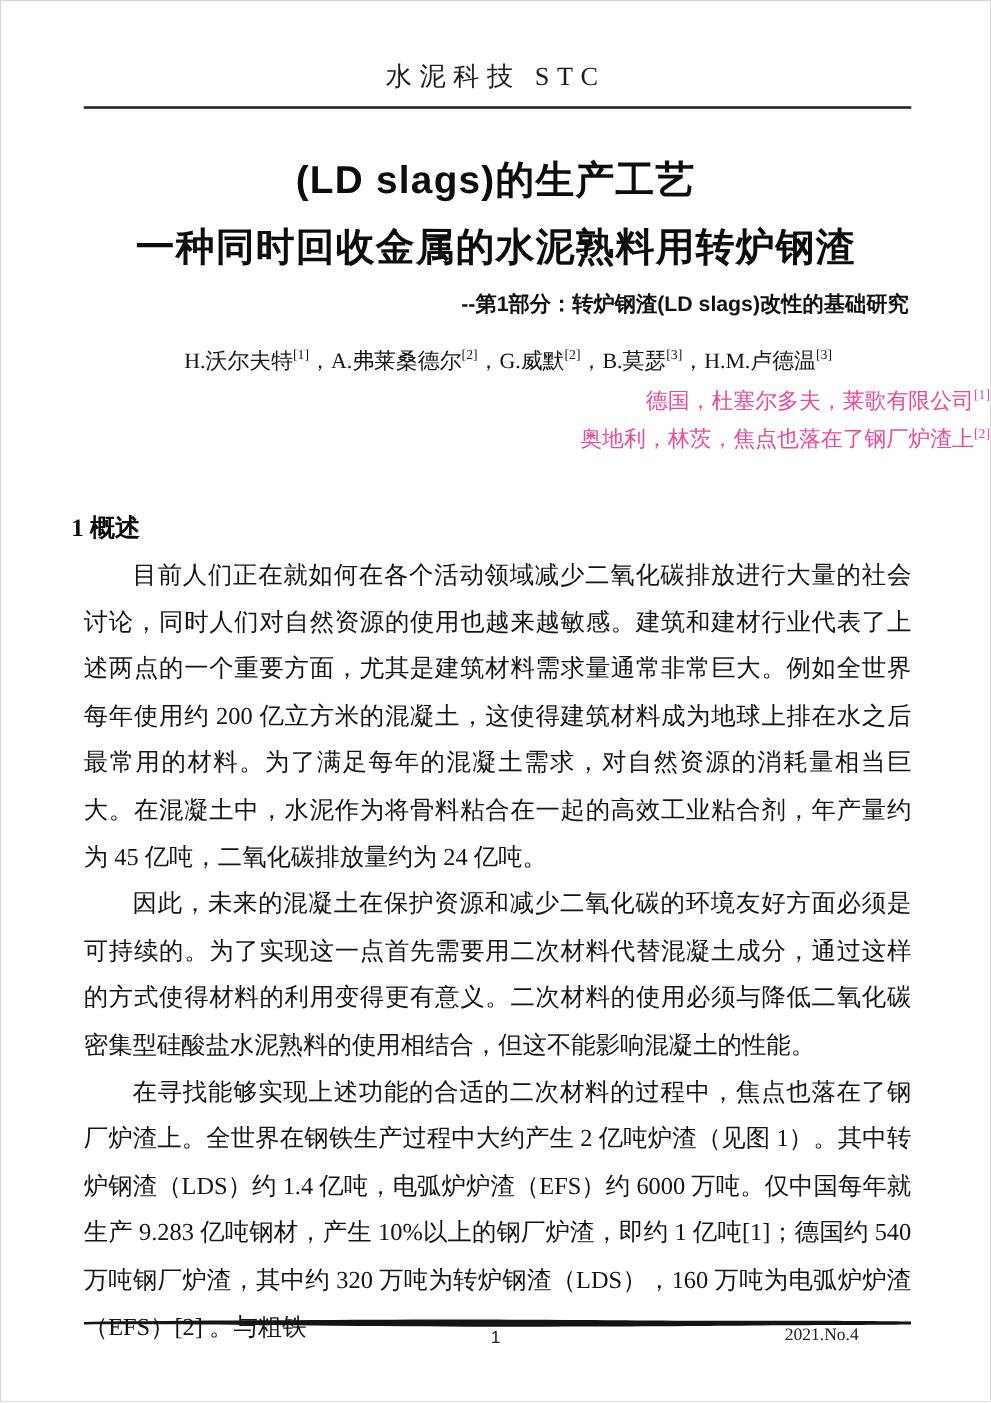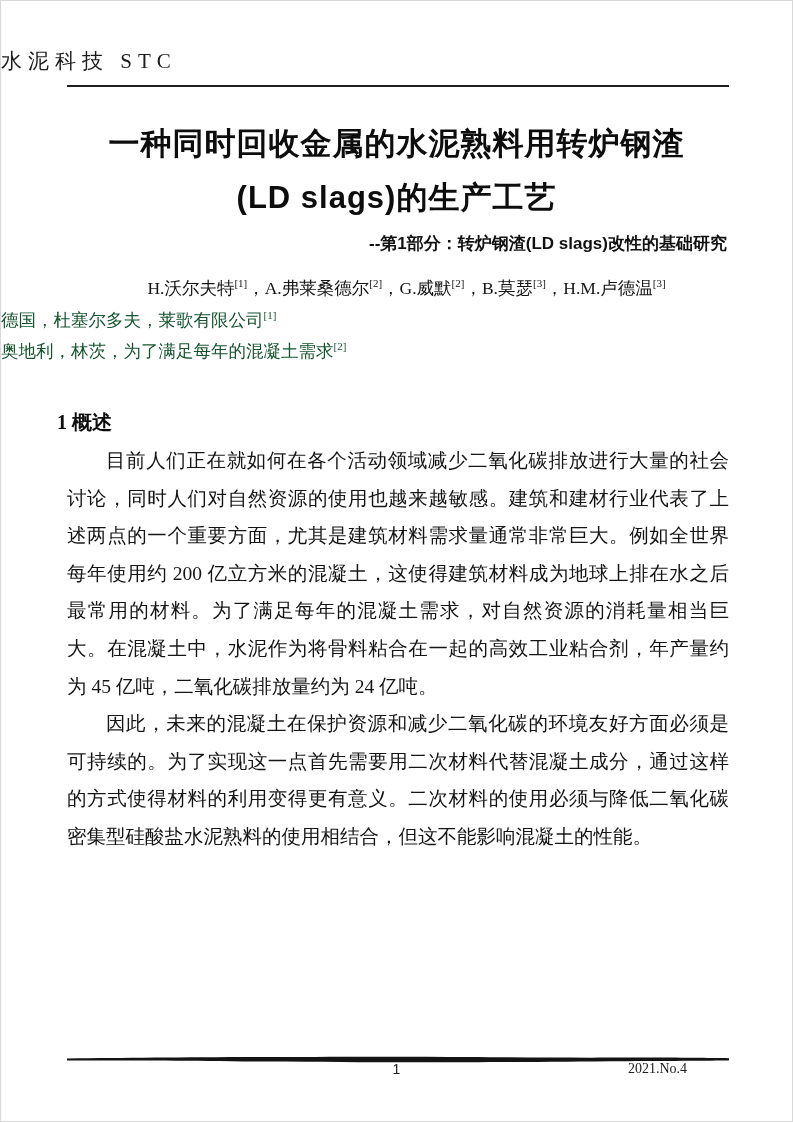--- a/index.html
+++ b/index.html
@@ -17,21 +17,21 @@
     font-family: "Liberation Serif", serif;
     color: #141414;
     overflow: hidden;
   }
   
   .journal-header {
     position: absolute;
     top: 46px;
     left: 0;
     right: 0;
-    text-align: left;
+    text-align: center;
     font-size: 21px;
     letter-spacing: 6px;
     font-family: "Liberation Serif", serif;
     color: #1c1c1c;
   }
   .header-rule {
     position: absolute;
     top: 84px;
     left: 66px;
     width: 662px;
@@ -74,24 +74,24 @@
   }
   .authors sup, .affiliations sup {
     font-size: 11px;
     line-height: 0;
   }
   .affiliations {
     position: absolute;
     top: 304px;
     left: 0;
     right: 0;
-    text-align: left;
+    text-align: right;
     font-size: 17.5px;
     line-height: 31px;
-    color: #14532d;
+    color: #ec4899;
   }
   
   .section-heading {
     position: absolute;
     top: 408px;
     left: 56px;
     font-size: 20px;
     font-weight: 700;
     color: #0d0d0d;
   }
@@ -139,40 +139,41 @@
 </head>
 <body>
 
 <div class="page">
 
   <div class="journal-header">水泥科技 STC</div>
 
   <div class="header-rule"></div>
 
   <h1 class="title" style="margin:0;">
+    <div>(LD slags)的生产工艺</div>
     <div>一种同时回收金属的水泥熟料用转炉钢渣</div>
-    <div>(LD slags)的生产工艺</div>
   </h1>
 
   <div class="subtitle">--第1部分：转炉钢渣(LD slags)改性的基础研究</div>
 
   <div class="authors">
     <span><span>H.沃尔夫特</span><sup>[1]</sup><span>，</span></span><span><span>A.弗莱桑德尔</span><sup>[2]</sup><span>，</span></span><span><span>G.威默</span><sup>[2]</sup><span>，</span></span><span><span>B.莫瑟</span><sup>[3]</sup><span>，</span></span><span><span>H.M.卢德温</span><sup>[3]</sup><span></span></span>
   </div>
 
   <div class="affiliations">
     <div><span>德国，杜塞尔多夫，莱歌有限公司</span><sup>[1]</sup></div>
-    <div><span>奥地利，林茨，为了满足每年的混凝土需求</span><sup>[2]</sup></div>
+    <div><span>奥地利，林茨，焦点也落在了钢厂炉渣上</span><sup>[2]</sup></div>
   </div>
 
   <div class="section-heading">1 概述</div>
 
   <div class="body-text">
     <p>目前人们正在就如何在各个活动领域减少二氧化碳排放进行大量的社会讨论，同时人们对自然资源的使用也越来越敏感。建筑和建材行业代表了上述两点的一个重要方面，尤其是建筑材料需求量通常非常巨大。例如全世界每年使用约 200 亿立方米的混凝土，这使得建筑材料成为地球上排在水之后最常用的材料。为了满足每年的混凝土需求，对自然资源的消耗量相当巨大。在混凝土中，水泥作为将骨料粘合在一起的高效工业粘合剂，年产量约为 45 亿吨，二氧化碳排放量约为 24 亿吨。</p>
     <p>因此，未来的混凝土在保护资源和减少二氧化碳的环境友好方面必须是可持续的。为了实现这一点首先需要用二次材料代替混凝土成分，通过这样的方式使得材料的利用变得更有意义。二次材料的使用必须与降低二氧化碳密集型硅酸盐水泥熟料的使用相结合，但这不能影响混凝土的性能。</p>
+    <p>在寻找能够实现上述功能的合适的二次材料的过程中，焦点也落在了钢厂炉渣上。全世界在钢铁生产过程中大约产生 2 亿吨炉渣（见图 1）。其中转炉钢渣（LDS）约 1.4 亿吨，电弧炉炉渣（EFS）约 6000 万吨。仅中国每年就生产 9.283 亿吨钢材，产生 10%以上的钢厂炉渣，即约 1 亿吨[1]；德国约 540 万吨钢厂炉渣，其中约 320 万吨为转炉钢渣（LDS），160 万吨为电弧炉炉渣（EFS）[2] 。与粗铁</p>
   </div>
 
   <div class="footer-rule">
     <svg width="662" height="8" viewBox="0 0 662 8" aria-hidden="true">
       <path d="M0,2.5 C60,1.8 120,1.2 200,1.0 C280,0.7 340,0.5 400,1.0 C460,1.5 500,1.8 560,1.6 C610,1.5 640,2.0 662,2.2 L662,4.6 C640,4.8 610,5.0 560,5.2 C500,5.6 460,6.0 400,6.2 C340,6.5 280,6.4 200,5.6 C120,4.8 60,4.4 0,4.5 Z" fill="#141414"></path>
     </svg>
   </div>
 
   <div class="footer-pagenum">1</div>
   <div class="footer-issue">2021.No.4</div>

